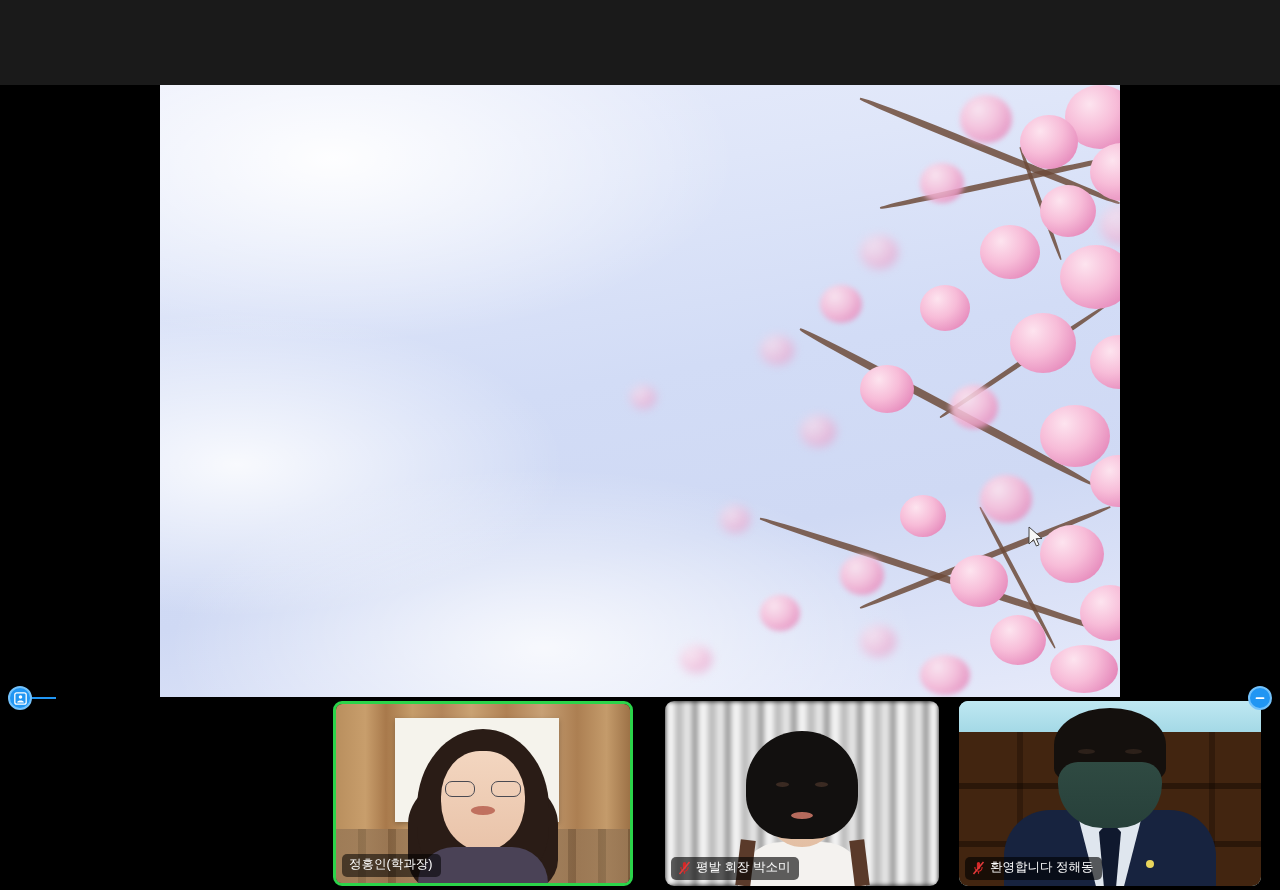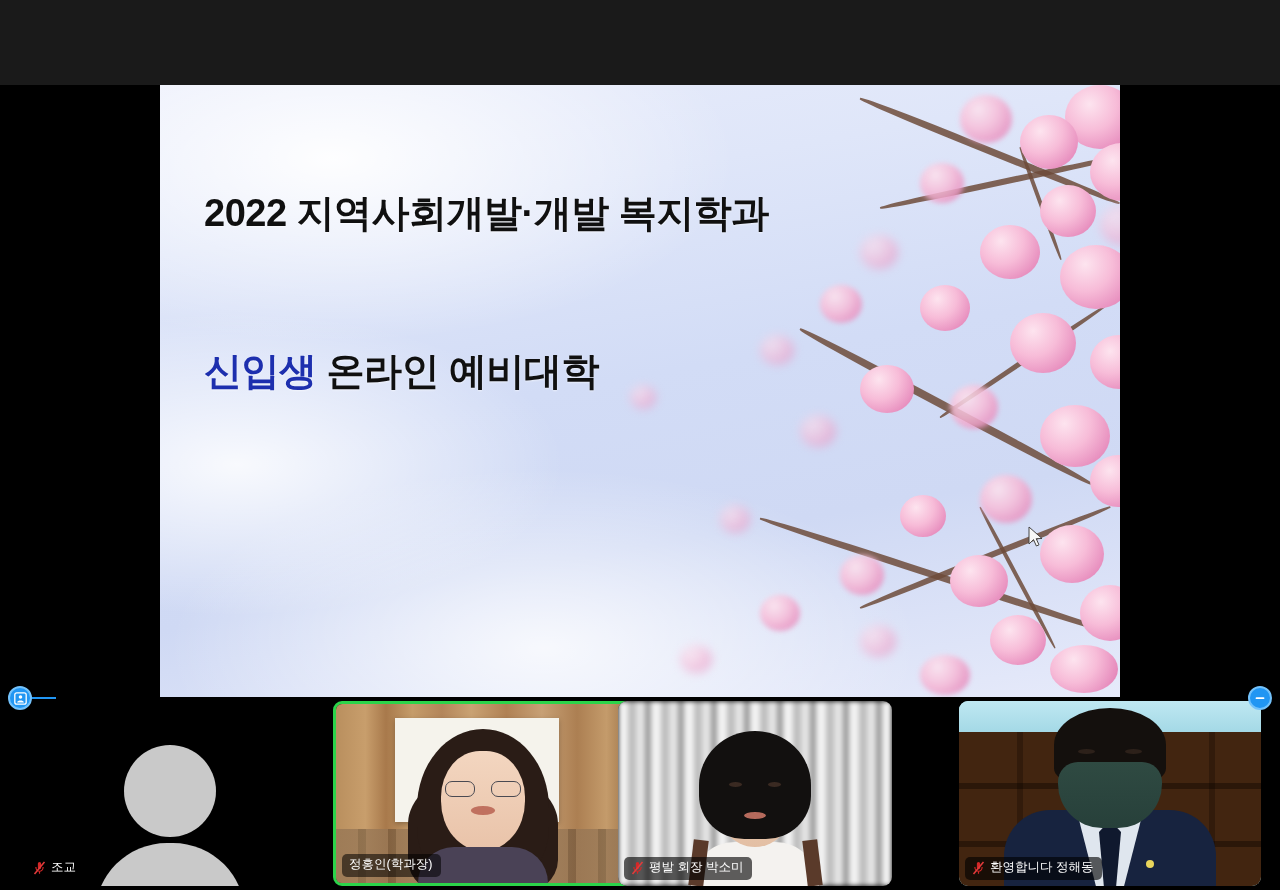--- a/index.html
+++ b/index.html
@@ -229,24 +229,20 @@
         <div class="petal" style="left:830px;top:530px;width:56px;height:50px;"></div>
         <div class="petal far" style="left:700px;top:540px;width:36px;height:32px;"></div>
         <div class="petal" style="left:890px;top:560px;width:68px;height:48px;"></div>
         <div class="petal soft" style="left:760px;top:570px;width:50px;height:40px;"></div>
         <div class="petal far" style="left:520px;top:560px;width:32px;height:28px;"></div>
         <div class="petal far" style="left:470px;top:300px;width:26px;height:24px;"></div>
         <div class="petal far" style="left:940px;top:120px;width:44px;height:40px;"></div>
       </div>
 
       <div class="slide-title">
-        <div>2022 지역사회개발·개발 복지학과</div>
-        <div>
-          <span class="hl">신입생</span><span> 온라인 예비대학</span>
-        </div>
       </div>
 
     </div>
 
     <svg class="cursor" viewBox="0 0 16 22">
       <path d="M1 1 L1 18 L5.5 13.6 L8.4 20 L11 18.8 L8.2 12.7 L14 12.5 Z" fill="#f7f7f7" stroke="#444" stroke-width="1"></path>
     </svg>
   </div>
 
   <div class="badge-stem"></div>
@@ -259,37 +255,20 @@
   </div>
 
   <div class="corner-btn" id="minimize-btn">
     <svg class="glyph" width="14" height="14" viewBox="0 0 16 16">
       <rect x="3" y="7" width="10" height="2.2" rx="1" fill="#fff"></rect>
     </svg>
   </div>
 
   <div class="filmstrip">
 
-    <div class="tile" style="left:20px;width:300px;">
-      <div class="tile-video">
-        <div class="avatar-wrap">
-          <div class="avatar-head"></div>
-          <div class="avatar-body"></div>
-        </div>
-      </div>
-      <div class="namebar">
-        <svg class="mic-muted" viewBox="0 0 16 18">
-          <path d="M8 1.4c1.2 0 2.1 1 2.1 2.2v4.7c0 1.2-.9 2.2-2.1 2.2s-2.1-1-2.1-2.2V3.6C5.9 2.4 6.8 1.4 8 1.4z" fill="#d42727"></path>
-          <path d="M3.4 7.6v.9c0 2.6 2.1 4.7 4.6 4.7s4.6-2.1 4.6-4.7v-.9" fill="none" stroke="#d42727" stroke-width="1.5"></path>
-          <path d="M8 13.2v3.2" stroke="#d42727" stroke-width="1.5"></path>
-          <path d="M1.6 16.6 L14.4 1.4" stroke="#e23b3b" stroke-width="2"></path>
-        </svg>
-        <span>조교</span>
-      </div>
-    </div>
 
     <div class="tile active" style="left:333px;width:300px;">
       <div class="tile-video">
         <div class="scene">
           <div class="s2-bg"></div>
           <div class="s2-whiteboard"></div>
           <div class="s2-chairs"></div>
           <div class="s2-hair2"></div>
           <div class="s2-hair"></div>
           <div class="s2-face"></div>
@@ -299,21 +278,21 @@
             </div>
           <div class="s2-mouth"></div>
           <div class="s2-body"></div>
         </div>
       </div>
       <div class="namebar">
         <span>정홍인(학과장)</span>
       </div>
     </div>
 
-    <div class="tile" style="left:618px;width:274px;">
+    <div class="tile" style="left:665px;width:274px;">
       <div class="tile-video">
         <div class="scene">
           <div class="s3-bg"></div>
           <div class="s3-shirt"></div>
           <div class="s3-strapL"></div>
           <div class="s3-strapR"></div>
           <div class="s3-face"></div>
           <div class="s3-hair"></div>
           <div class="s3-eye" style="left:50%;margin-left:-26px;"></div>
           <div class="s3-eye" style="left:50%;margin-left:13px;"></div>

